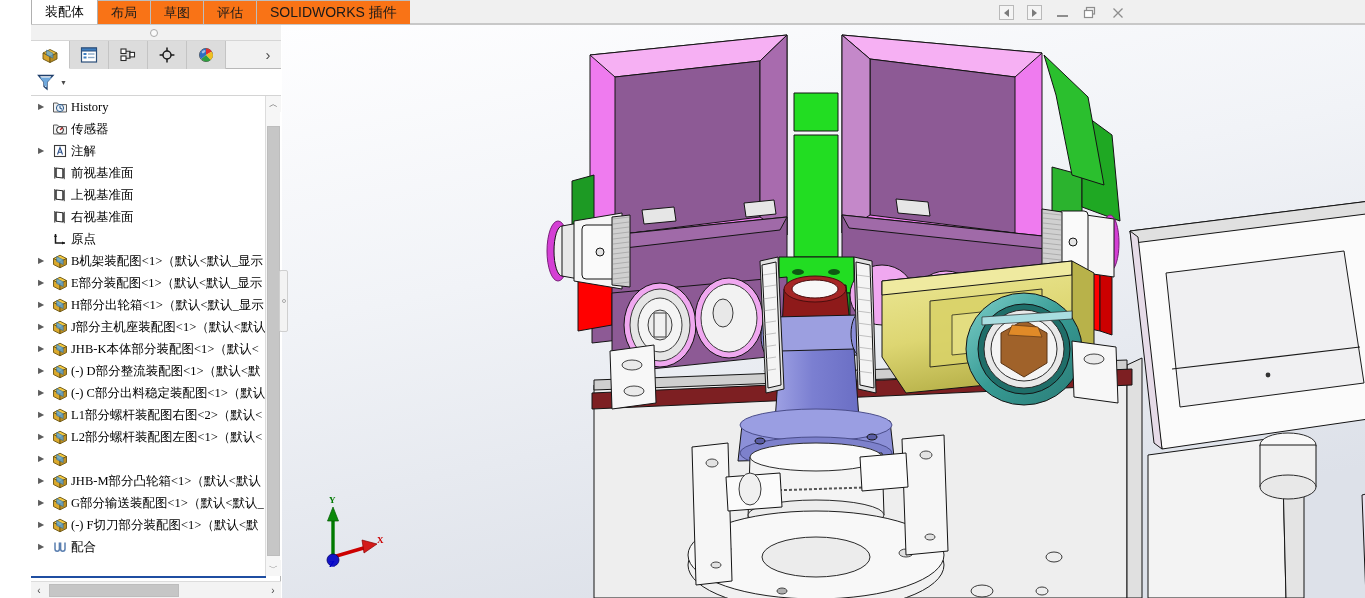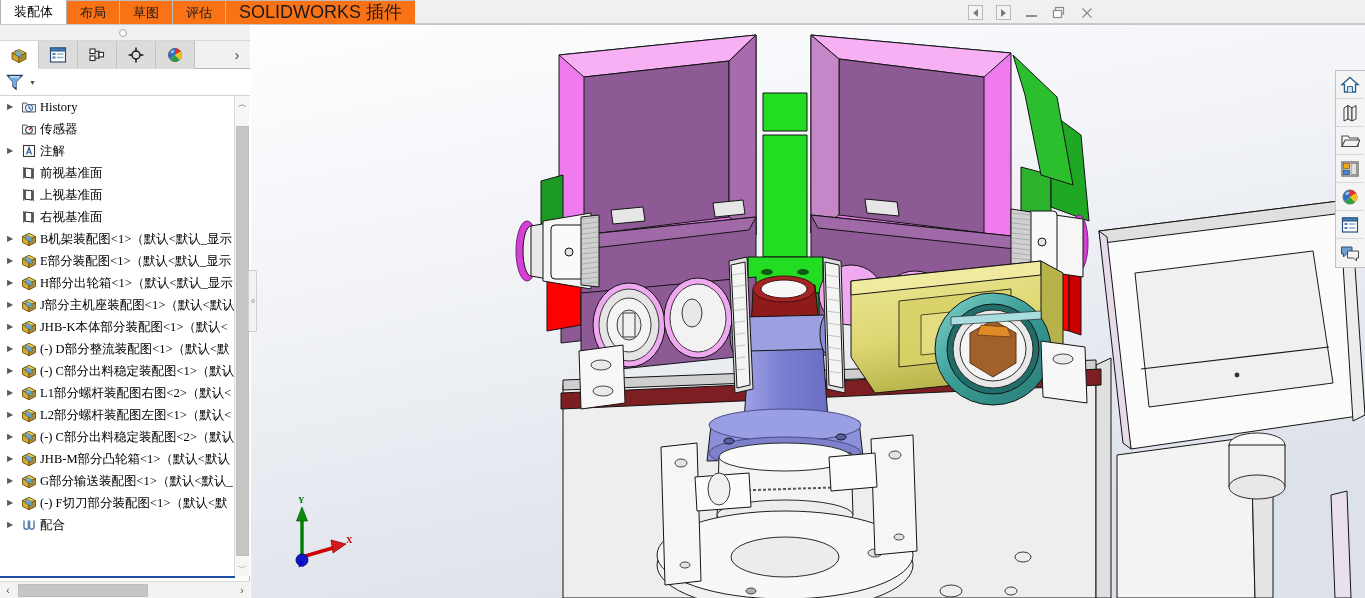--- a/index.html
+++ b/index.html
@@ -2,21 +2,21 @@
 <html><head>
 <meta charset="utf-8">
 <style>
   * { box-sizing: border-box; margin: 0; padding: 0; }
   html, body {
     width: 1365px; height: 598px;
     overflow: hidden;
     font-family: "Liberation Sans", "DejaVu Sans", sans-serif;
     background: #ffffff;
   }
-  #app { position: relative; width: 1104px; height: 598px; }
+  #app { position: relative; width: 1104px; height: 598px; margin-left: 31px; }
 
   
   #tabbar {
     position: absolute; left: 0; top: 0; width: 1365px; height: 25px;
     background: #f0f0f0;
     border-bottom: 1px solid #c8c8c8;
     display: flex; align-items: flex-end;
   }
   .rtab {
     height: 24px; line-height: 23px;
@@ -28,21 +28,21 @@
     white-space: nowrap;
     cursor: default;
   }
   .rtab.active {
     background: #ffffff;
     color: #000;
     border-color: #b0b0b0;
     height: 25px; line-height: 24px;
     position: relative; z-index: 3;
   }
-  .rtab.latin { font-size: 18px; }
+  .rtab.latin { font-size: 14px; }
   #tabbar-fill { flex: 1; height: 24px; background: #f0f0f0; border-bottom: 1px solid #c8c8c8; }
 
   
   #wincontrols {
     position: absolute; right: 4px; top: 0; height: 25px;
     display: flex; align-items: center; gap: 2px; z-index: 20;
   }
   .wbtn {
     width: 26px; height: 22px;
     display: flex; align-items: center; justify-content: center;
@@ -355,20 +355,31 @@
             <span class="tarrow none">▶</span>
             <span class="ticon">
               <svg width="16" height="16" viewBox="0 0 16 16">
                 <path d="M4 3 L11 3.8 L11 13 L4 12.2 Z" fill="#fff" stroke="#2a2a2a" stroke-width="1"></path>
                 <path d="M4 3 L4 12.2 M11 3.8 L11 13" stroke="#2a2a2a" stroke-width="1"></path>
                 <path d="M2.8 2 L2.8 13.6 M12.2 2.8 L12.2 14.2" stroke="#2a2a2a" stroke-width="1"></path>
               </svg>
             </span>
             <span class="tlabel">右视基准面</span>
           </div>
+          <div class="trow lvl0">
+            <span class="tarrow none">▶</span>
+            <span class="ticon">
+              <svg width="16" height="16" viewBox="0 0 16 16">
+                <path d="M3.5 3 L3.5 12 L13 12" stroke="#1a1a1a" stroke-width="1.5" fill="none"></path>
+                <path d="M3.5 3 L2 6 L5 6 Z" fill="#1a1a1a"></path>
+                <path d="M13 12 L10 10.6 L10 13.4 Z" fill="#1a1a1a"></path>
+              </svg>
+            </span>
+            <span class="tlabel">原点</span>
+          </div>
           <div class="trow">
             <span class="tarrow">▶</span>
             <span class="ticon">
               <svg width="18" height="16" viewBox="0 0 18 16">
                 <path d="M2.5 5.5 L9 2.2 L15.5 5.5 L9 8.8 Z" fill="#f3c73e" stroke="#6b5512" stroke-width=".9"></path>
                 <path d="M2.5 5.5 L2.5 11.5 L9 14.8 L9 8.8 Z" fill="#dba92c" stroke="#6b5512" stroke-width=".9"></path>
                 <path d="M9 8.8 L15.5 5.5 L15.5 11.5 L9 14.8 Z" fill="#bd8f21" stroke="#6b5512" stroke-width=".9"></path>
                 <path d="M5.6 3.6 L12.2 6.8 L12.2 11.6 L5.6 8.4 Z" fill="#5fa8dd" opacity=".8" stroke="#2a6a9e" stroke-width=".7"></path>
               </svg>
             </span>
@@ -473,21 +484,20 @@
           <div class="trow">
             <span class="tarrow">▶</span>
             <span class="ticon">
               <svg width="18" height="16" viewBox="0 0 18 16">
                 <path d="M2.5 5.5 L9 2.2 L15.5 5.5 L9 8.8 Z" fill="#f3c73e" stroke="#6b5512" stroke-width=".9"></path>
                 <path d="M2.5 5.5 L2.5 11.5 L9 14.8 L9 8.8 Z" fill="#dba92c" stroke="#6b5512" stroke-width=".9"></path>
                 <path d="M9 8.8 L15.5 5.5 L15.5 11.5 L9 14.8 Z" fill="#bd8f21" stroke="#6b5512" stroke-width=".9"></path>
                 <path d="M5.6 3.6 L12.2 6.8 L12.2 11.6 L5.6 8.4 Z" fill="#5fa8dd" opacity=".8" stroke="#2a6a9e" stroke-width=".7"></path>
               </svg>
             </span>
-            <span class="tlabel">(-) C部分出料稳定装配图&lt;2&gt;（默认</span>
           </div>
           <div class="trow">
             <span class="tarrow">▶</span>
             <span class="ticon">
               <svg width="18" height="16" viewBox="0 0 18 16">
                 <path d="M2.5 5.5 L9 2.2 L15.5 5.5 L9 8.8 Z" fill="#f3c73e" stroke="#6b5512" stroke-width=".9"></path>
                 <path d="M2.5 5.5 L2.5 11.5 L9 14.8 L9 8.8 Z" fill="#dba92c" stroke="#6b5512" stroke-width=".9"></path>
                 <path d="M9 8.8 L15.5 5.5 L15.5 11.5 L9 14.8 Z" fill="#bd8f21" stroke="#6b5512" stroke-width=".9"></path>
                 <path d="M5.6 3.6 L12.2 6.8 L12.2 11.6 L5.6 8.4 Z" fill="#5fa8dd" opacity=".8" stroke="#2a6a9e" stroke-width=".7"></path>
               </svg>

